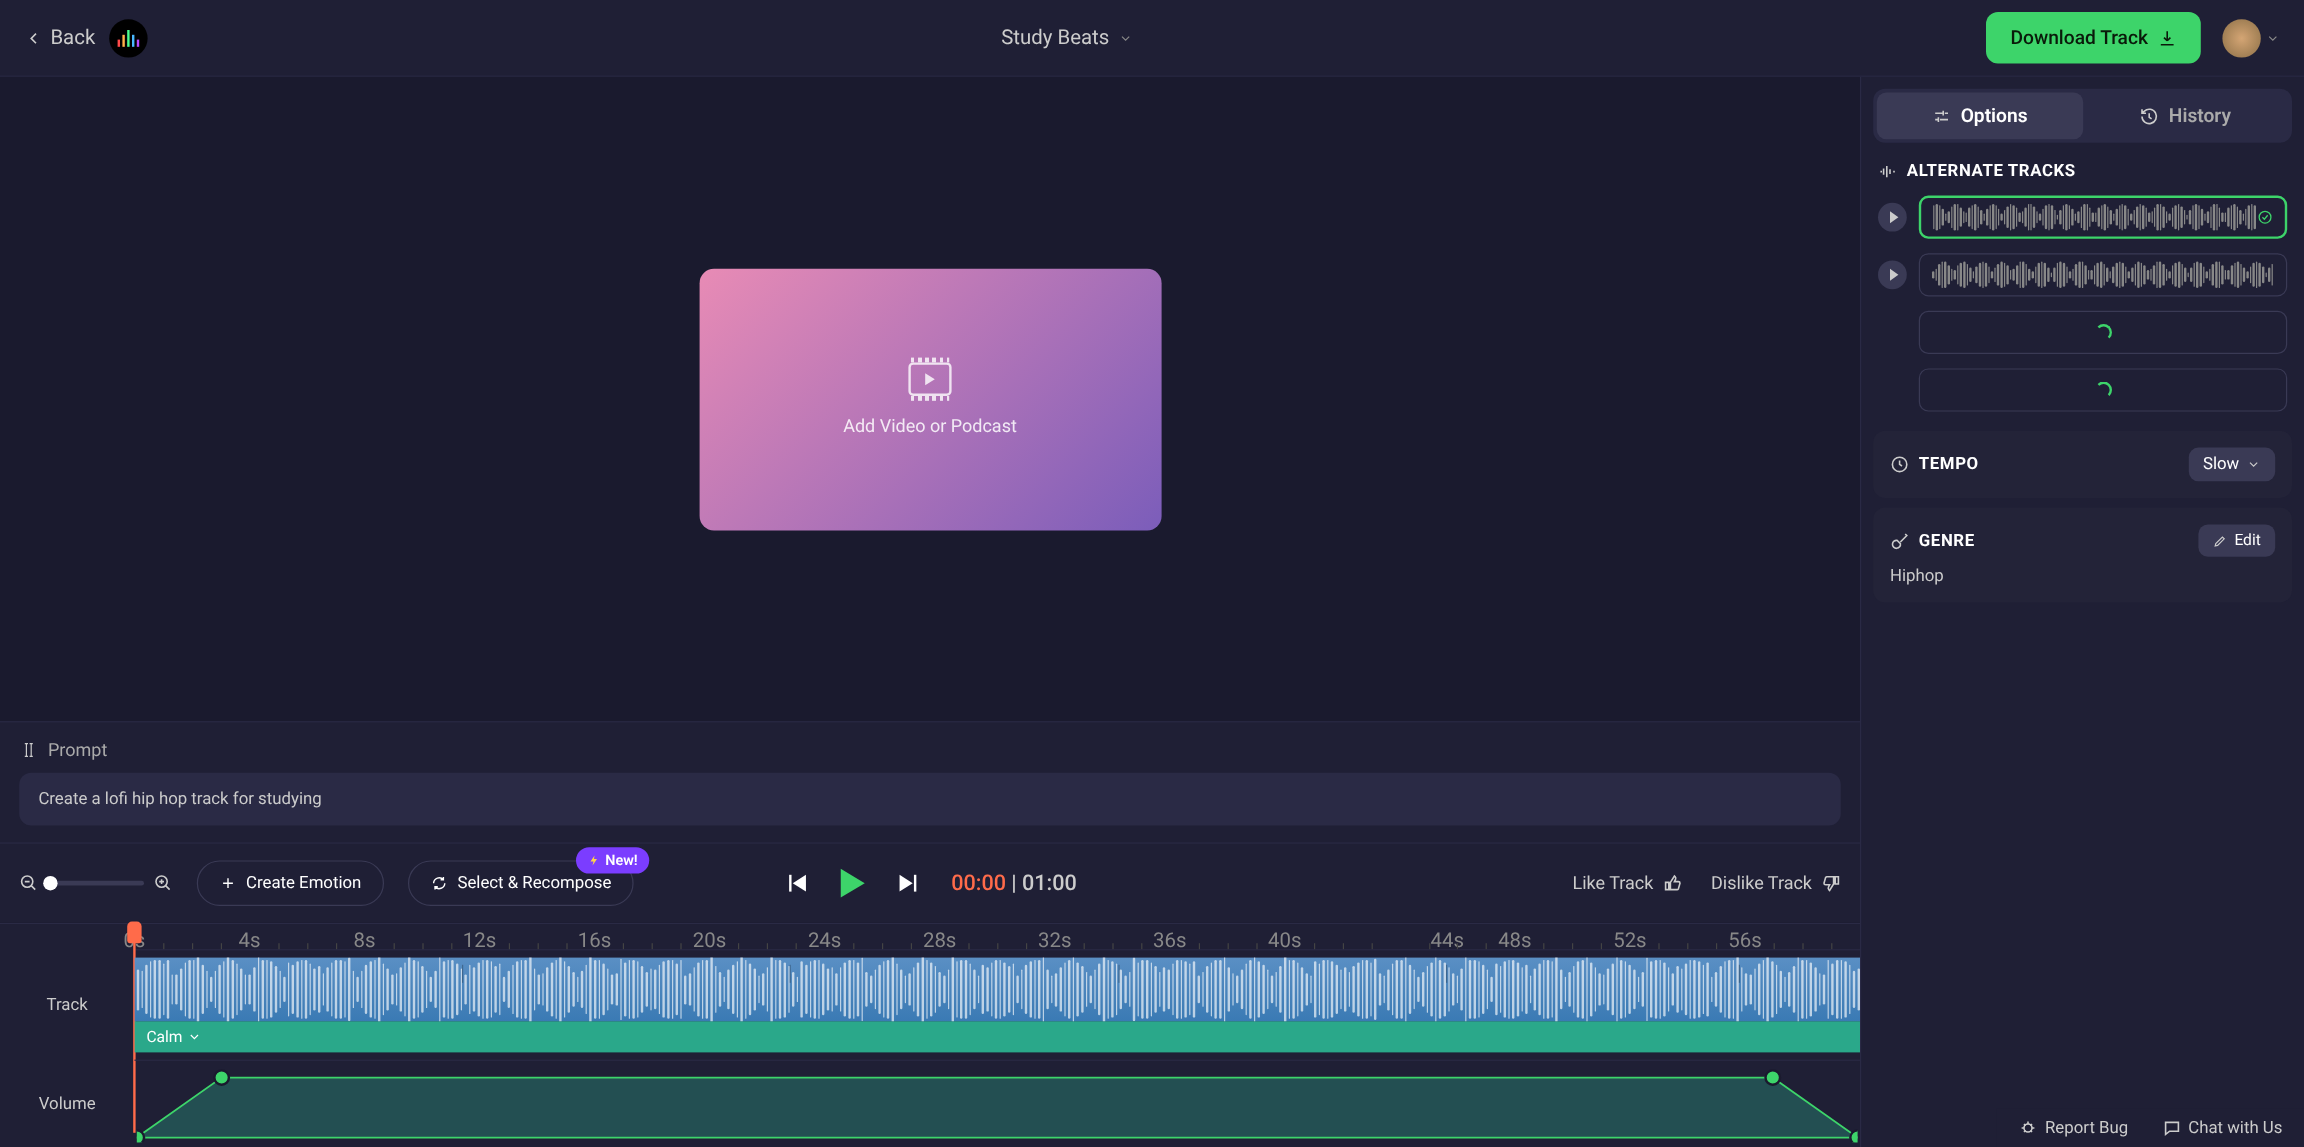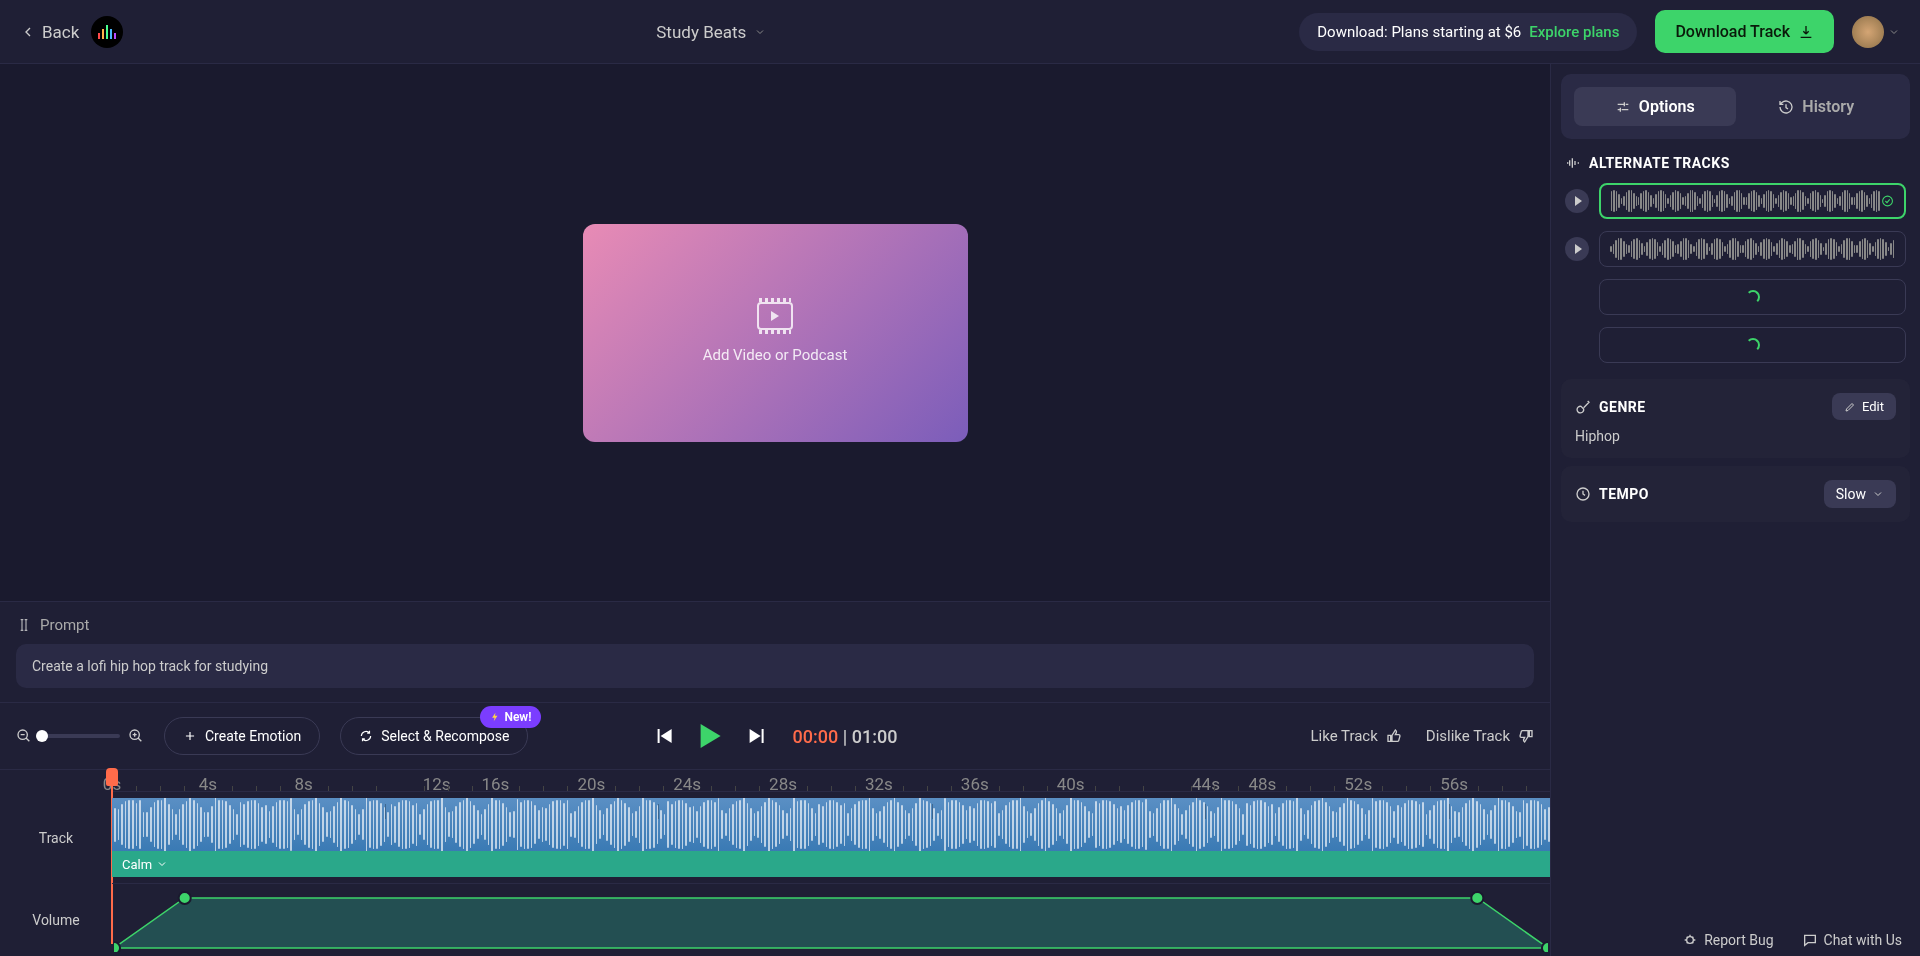--- a/index.html
+++ b/index.html
@@ -74,21 +74,21 @@
 .track-wave .bars span { width:3px; background:rgba(255,255,255,0.65); border-radius:1px; }
 .track-emotion { height:26px; background:#2aa88a; display:flex; align-items:center; padding:0 10px; font-size:13px; color:#fff; gap:4px; }
 .track-sections { position:absolute; left:0; right:0; top:6px; bottom:32px; pointer-events:none; }
 .track-sections span { position:absolute; top:0; bottom:0; width:1px; background:rgba(0,0,0,0.25); }
 .volume-row { height:72px; position:relative; }
 .volume-area { position:absolute; inset:4px 2px 4px 2px; }
 .vol-svg { width:100%; height:100%; }
 .vol-handle { fill:#3dd46a; stroke:#1a1a2e; stroke-width:2; }
 
 
-.side-tabs { display:flex; background:#2a2a45; border-radius:10px; padding:13px; }
+.side-tabs { display:flex; background:#2a2a45; border-radius:10px; padding:3px; }
 .side-tab { flex:1; text-align:center; padding:10px; border-radius:8px; font-size:16px; font-weight:600; display:flex; align-items:center; justify-content:center; gap:8px; cursor:pointer; color:#aaa; }
 .side-tab.active { background:#3a3a55; color:#fff; }
 .side-section { background:#232338; border-radius:10px; padding:14px; }
 .side-section-head { display:flex; align-items:center; gap:8px; font-size:14px; font-weight:700; letter-spacing:0.5px; color:#fff; }
 .alt-tracks { display:flex; flex-direction:column; gap:12px; margin-top:12px; }
 .alt-row { display:flex; align-items:center; gap:10px; }
 .alt-play { width:24px; height:24px; border-radius:50%; background:#3a3a55; display:flex; align-items:center; justify-content:center; cursor:pointer; }
 .alt-play-tri { width:0; height:0; border-left:7px solid #ccc; border-top:5px solid transparent; border-bottom:5px solid transparent; margin-left:2px; }
 .alt-wave { flex:1; height:36px; border:1px solid #3a3a55; border-radius:8px; display:flex; align-items:center; padding:0 10px; gap:1px; overflow:hidden; }
 .alt-wave.selected { border-color:#3dd46a; border-width:2px; }
@@ -130,24 +130,20 @@
       </div>
     </div>
   </div>
   <div class="topbar-center">
     <span>Study Beats</span>
     <svg class="chev-down" viewBox="0 0 24 24">
         <path d="M6 9l6 6 6-6" stroke="#888" fill="none" stroke-width="2"></path>
       </svg>
   </div>
   <div class="topbar-right">
-    <div class="plan-pill">
-      <span>Download: Plans starting at $6</span>
-      <span class="cta">Explore plans</span>
-    </div>
     <div class="download-btn">
       <span>Download Track</span>
       <svg width="16" height="16" viewBox="0 0 24 24">
           <path d="M12 3v12m0 0l-4-4m4 4l4-4M4 20h16" stroke="#0a1a0a" fill="none" stroke-width="2"></path>
         </svg>
     </div>
     <div class="avatar-wrap">
       <div class="avatar"></div>
       <svg class="chev-down" viewBox="0 0 24 24">
           <path d="M6 9l6 6 6-6" stroke="#888" fill="none" stroke-width="2"></path>
@@ -254,21 +250,21 @@
             <span class="minor" style="left: 47.9333px;"></span>
             <span class="minor" style="left: 71.9px;"></span>
             <span class="time-tick" style="left: 95.8667px;">4s</span>
             <span class="minor" style="left: 119.833px;"></span>
             <span class="minor" style="left: 143.8px;"></span>
             <span class="minor" style="left: 167.767px;"></span>
             <span class="time-tick" style="left: 191.733px;">8s</span>
             <span class="minor" style="left: 215.7px;"></span>
             <span class="minor" style="left: 239.667px;"></span>
             <span class="minor" style="left: 263.633px;"></span>
-            <span class="time-tick" style="left: 287.6px; margin-left: 37px;">12s</span>
+            <span class="time-tick" style="left: 287.6px;">12s</span>
             <span class="minor" style="left: 311.567px;"></span>
             <span class="minor" style="left: 335.533px;"></span>
             <span class="minor" style="left: 359.5px;"></span>
             <span class="time-tick" style="left: 383.467px;">16s</span>
             <span class="minor" style="left: 407.433px;"></span>
             <span class="minor" style="left: 431.4px;"></span>
             <span class="minor" style="left: 455.367px;"></span>
             <span class="time-tick" style="left: 479.333px;">20s</span>
             <span class="minor" style="left: 503.3px;"></span>
             <span class="minor" style="left: 527.267px;"></span>
@@ -1019,50 +1015,50 @@
             <div class="spinner"></div>
           </div>
       </div>
     </div>
 
 
     <div class="side-section">
       <div class="side-row">
         <div class="side-section-head">
           <svg class="icon-sm" viewBox="0 0 24 24">
+              <circle cx="12" cy="12" r="9"></circle>
+              <path d="M12 7v5l3 2"></path>
+            </svg>
+          <span>TEMPO</span>
+        </div>
+        <div class="slow-chip">
+          <span>Slow</span>
+          <svg class="chev-down" viewBox="0 0 24 24">
+              <path d="M6 9l6 6 6-6" stroke="#ccc" fill="none" stroke-width="2"></path>
+            </svg>
+        </div>
+      </div>
+    </div>
+
+    <div class="side-section">
+      <div class="side-row">
+        <div class="side-section-head">
+          <svg class="icon-sm" viewBox="0 0 24 24">
               <path d="M19 3l2 2-8 8M9 11a5 5 0 1 0 4 4l-4-4z"></path>
             </svg>
           <span>GENRE</span>
         </div>
         <div class="edit-chip">
           <svg width="12" height="12" viewBox="0 0 24 24">
               <path d="M4 20l4-1 11-11-3-3L5 16z" stroke="#ccc" fill="none" stroke-width="2"></path>
             </svg>
           <span>Edit</span>
         </div>
       </div>
       <div class="side-sub">Hiphop</div>
-    </div>
-
-    <div class="side-section">
-      <div class="side-row">
-        <div class="side-section-head">
-          <svg class="icon-sm" viewBox="0 0 24 24">
-              <circle cx="12" cy="12" r="9"></circle>
-              <path d="M12 7v5l3 2"></path>
-            </svg>
-          <span>TEMPO</span>
-        </div>
-        <div class="slow-chip">
-          <span>Slow</span>
-          <svg class="chev-down" viewBox="0 0 24 24">
-              <path d="M6 9l6 6 6-6" stroke="#ccc" fill="none" stroke-width="2"></path>
-            </svg>
-        </div>
-      </div>
     </div>
   </div>
 </div>
 
 <div class="bottombar">
   <div class="bottom-btn">
     <svg class="icon-sm" viewBox="0 0 24 24">
         <circle cx="12" cy="12" r="5"></circle>
         <path d="M12 4v3M4 12h3M17 12h3M7 7l2 2M17 7l-2 2M7 17l2-2M17 17l-2-2"></path>
       </svg>

